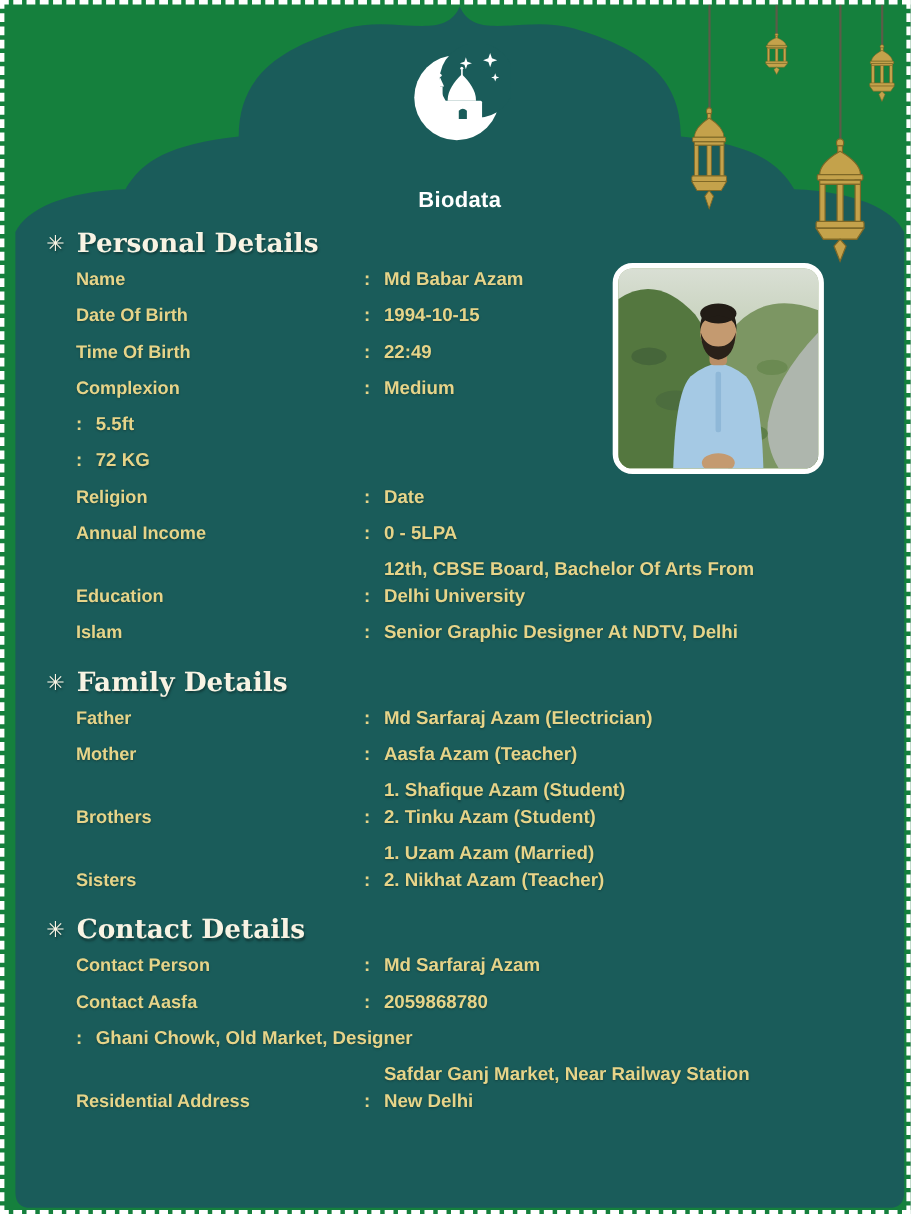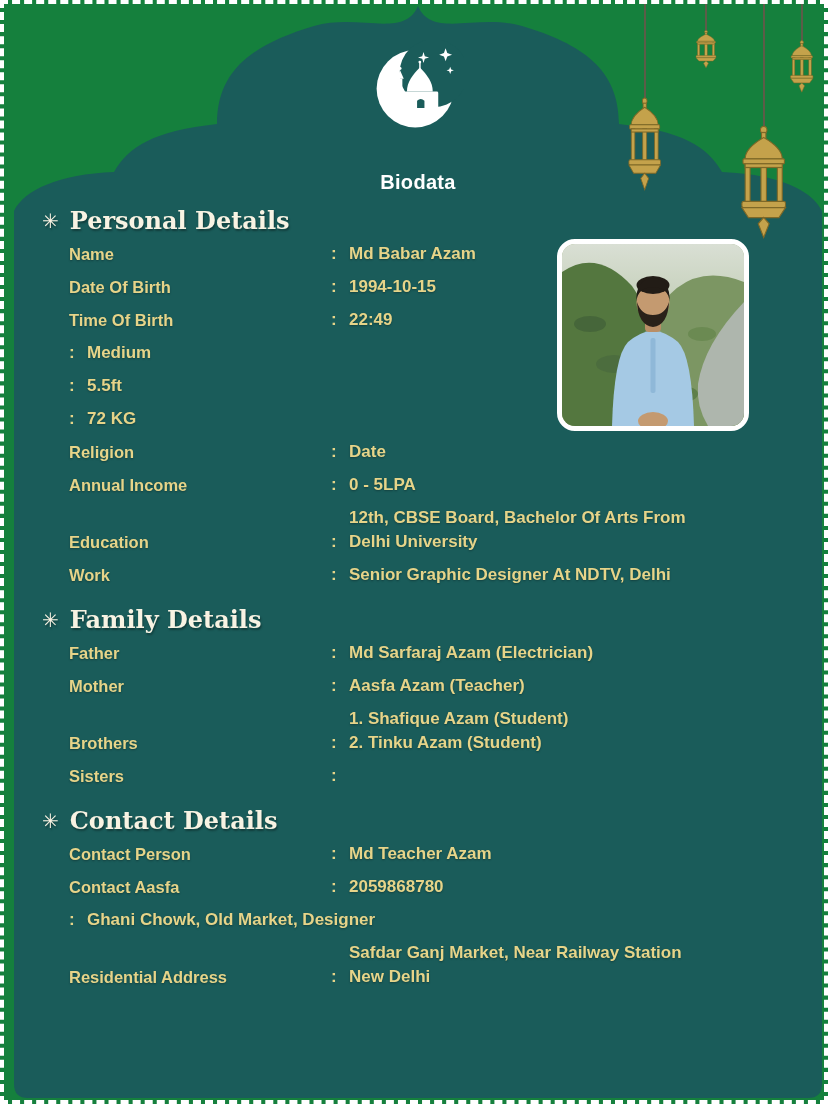--- a/index.html
+++ b/index.html
@@ -163,20 +163,21 @@
       <span class="row-value">1994-10-15</span>
     </div>
 
     <div class="row">
       <span class="row-label">Time Of Birth</span>
       <span class="row-sep">:</span>
       <span class="row-value">22:49</span>
     </div>
 
     <div class="row">
+      <span class="row-label">Complexion</span>
       <span class="row-sep">:</span>
       <span class="row-value">Medium</span>
     </div>
 
     <div class="row">
       <span class="row-sep">:</span>
       <span class="row-value">5.5ft</span>
     </div>
 
     <div class="row">
@@ -197,21 +198,21 @@
     </div>
 
     <div class="row">
       <span class="row-label">Education</span>
       <span class="row-sep">:</span>
       <span class="row-value">12th, CBSE Board, Bachelor Of Arts From
 Delhi University</span>
     </div>
 
     <div class="row">
-      <span class="row-label">Work</span>
+      <span class="row-label">Islam</span>
       <span class="row-sep">:</span>
       <span class="row-value">Senior Graphic Designer At NDTV, Delhi</span>
     </div>
   </div>
     </div>
 
     <div class="section">
       <div class="section-header">
         <span class="section-bullet">✳</span>
         <span>Family Details</span>
@@ -232,34 +233,36 @@
     <div class="row">
       <span class="row-label">Brothers</span>
       <span class="row-sep">:</span>
       <span class="row-value">1. Shafique Azam (Student)
 2. Tinku Azam (Student)</span>
     </div>
 
     <div class="row">
       <span class="row-label">Sisters</span>
       <span class="row-sep">:</span>
+      <span class="row-value">1. Uzam Azam (Married)
+2. Nikhat Azam (Teacher)</span>
     </div>
   </div>
     </div>
 
     <div class="section">
       <div class="section-header">
         <span class="section-bullet">✳</span>
         <span>Contact Details</span>
       </div>
       <div class="rows">
     <div class="row">
       <span class="row-label">Contact Person</span>
       <span class="row-sep">:</span>
-      <span class="row-value">Md Teacher Azam</span>
+      <span class="row-value">Md Sarfaraj Azam</span>
     </div>
 
     <div class="row">
       <span class="row-label">Contact Aasfa</span>
       <span class="row-sep">:</span>
       <span class="row-value">2059868780</span>
     </div>
 
     <div class="row">
       <span class="row-sep">:</span>

